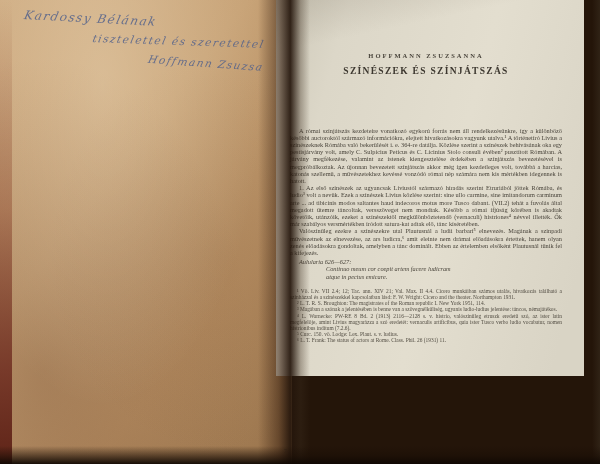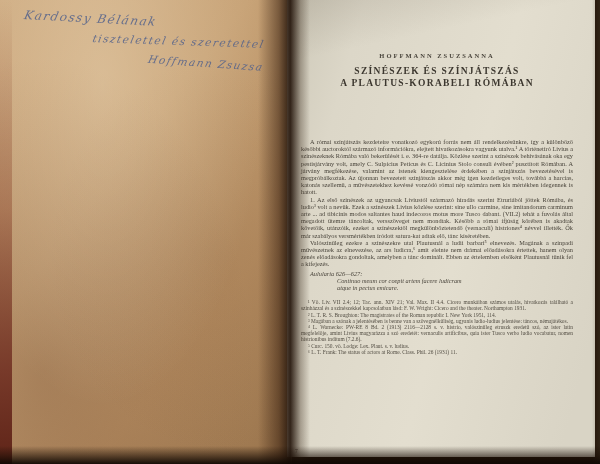--- a/index.html
+++ b/index.html
@@ -36,21 +36,21 @@
     font-family:"DejaVu Serif", serif;font-style:italic;
     letter-spacing:1.5px;white-space:nowrap;
     transform-origin:left top;z-index:2;
   }
   .hand-1{left:26px;top:8px;font-size:12px;transform:rotate(3deg) skewX(-10deg);}
   .hand-2{left:94px;top:32px;font-size:10.5px;transform:rotate(2deg) skewX(-10deg);}
   .hand-3{left:150px;top:53px;font-size:10.5px;transform:rotate(4deg) skewX(-10deg);}
 
   
   .right-page{
-    position:absolute;left:287px;top:0;width:308px;height:457px;
+    position:absolute;left:276px;top:0;width:308px;height:376px;
     background:
       linear-gradient(168deg, rgba(120,110,95,0.20) 0%, rgba(120,110,95,0) 12%),
       linear-gradient(105deg,#cdc8b8 0%,#dcd7c8 18%,#e3decf 55%,#d9d4c5 92%),
       #ddd8c9;
     color:#433e36;z-index:2;
   }
   .page-inner{position:absolute;left:14px;top:0;width:272px;}
 
   .author{
     margin-top:52px;text-align:center;
@@ -96,21 +96,20 @@
 
   <div class="spine-shadow"></div>
 
   <div class="right-page">
     <div class="page-inner">
 
       <div class="author">HOFFMANN ZSUZSANNA</div>
 
       <div class="title">
         <div>SZÍNÉSZEK ÉS SZÍNJÁTSZÁS</div>
-        <div>A PLAUTUS-KORABELI RÓMÁBAN</div>
       </div>
 
       <div class="body-text">
         <p>A római színjátszás kezdeteire vonatkozó egykorú forrás nem áll rendelkezésünkre, így a különböző későbbi auctoroktól származó információkra, elejtett hivatkozásokra vagyunk utalva.¹ A történetíró Livius a színészeknek Rómába való bekerülését i. e. 364-re datálja. Közlése szerint a színészek behívásának oka egy pestisjárvány volt, amely C. Sulpicius Peticus és C. Licinius Stolo consuli évében² pusztított Rómában. A járvány megfékezése, valamint az istenek kiengesztelése érdekében a színjátszás bevezetésével is megpróbálkoztak. Az újonnan bevezetett színjátszás akkor még igen kezdetleges volt, továbbá a harcias, katonás szellemű, a művészetekhez kevéssé vonzódó római nép számára nem kis mértékben idegennek is hatott.</p>
         <p>1. Az első színészek az ugyancsak Liviustól származó híradás szerint Etruriából jöttek Rómába, és ludio³ volt a nevük. Ezek a színészek Livius közlése szerint: sine ullo carmine, sine imitandorum carminum arte ... ad tibicinis modos saltantes haud indecoros motus more Tusco dabant. (VII.2) tehát a fuvolás által megadott ütemre táncoltak, versszöveget nem mondtak. Később a római ifjúság körében is akadtak követőik, utánzóik, ezeket a színészektől megkülönböztetendő (vernaculi) histriones⁴ névvel illették. Ők már szabályos versmértékben íródott satura-kat adtak elő, tánc kíséretében.</p>
         <p>Valószínűleg ezekre a színészekre utal Plautusnál a ludii barbari⁵ elnevezés. Magának a színpadi művészetnek az elnevezése, az ars ludicra,⁶ amit eleinte nem drámai előadásokra értettek, hanem olyan zenés előadásokra gondoltak, amelyben a tánc dominált. Ebben az értelemben elsőként Plautusnál tűnik fel a kifejezés.</p>
       </div>
 
       <div class="quote">
         <p class="quote-label">Aulularia 626—627:</p>

